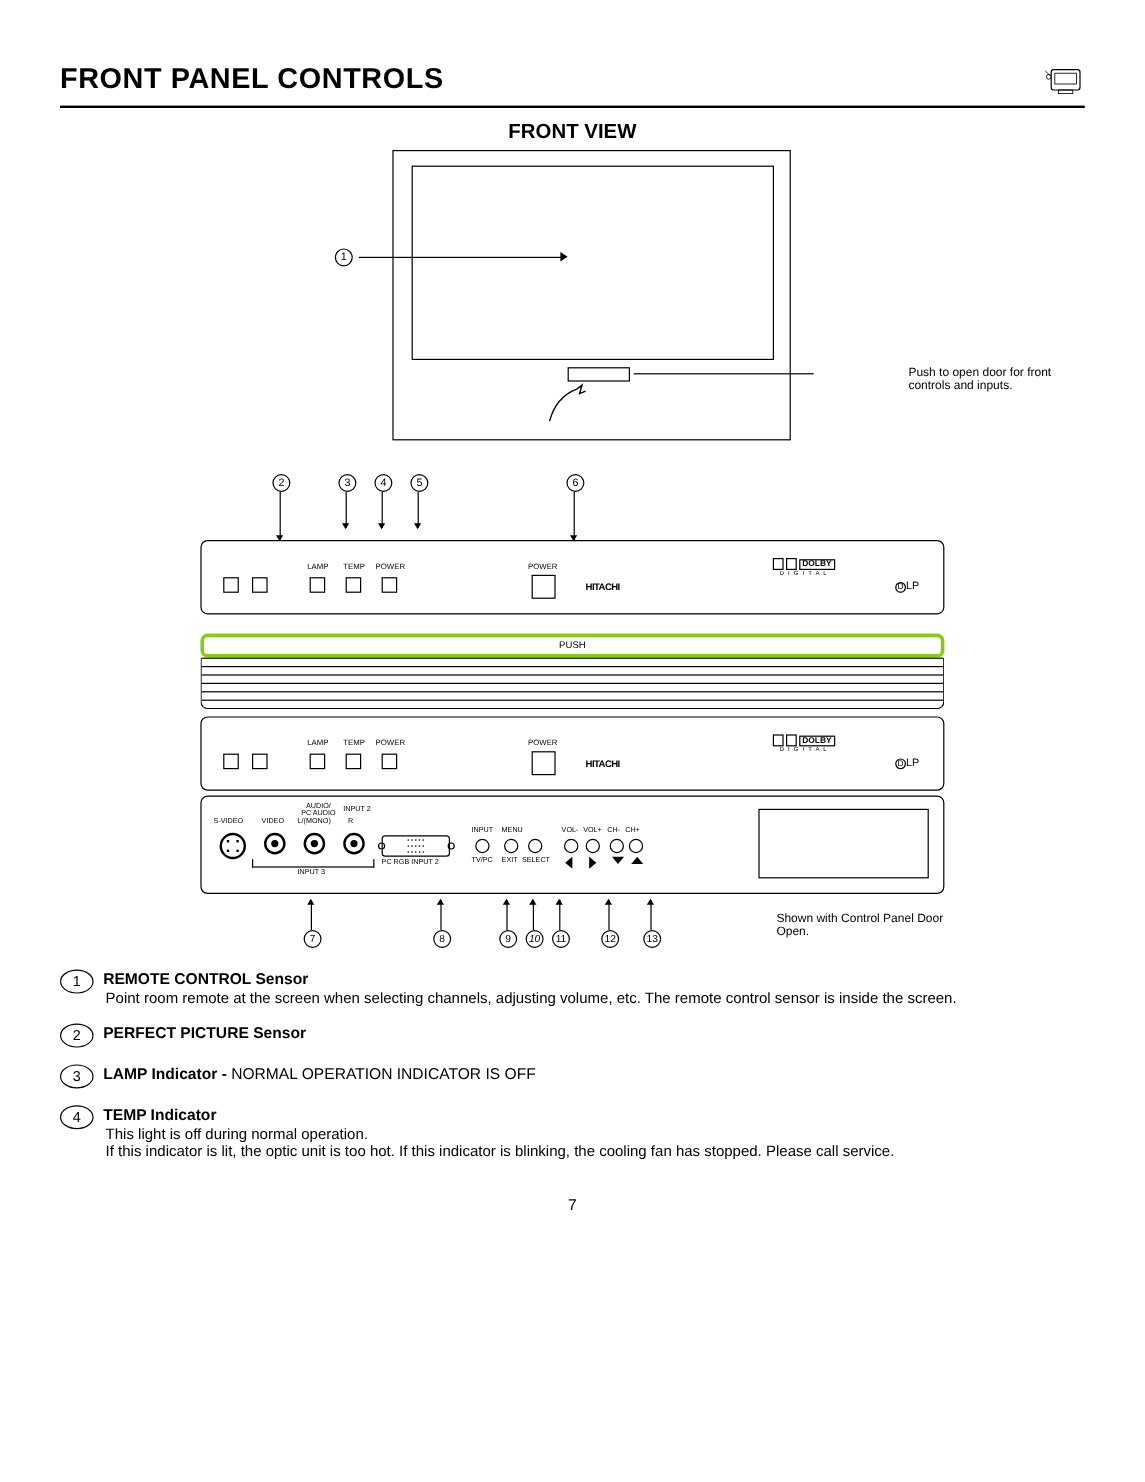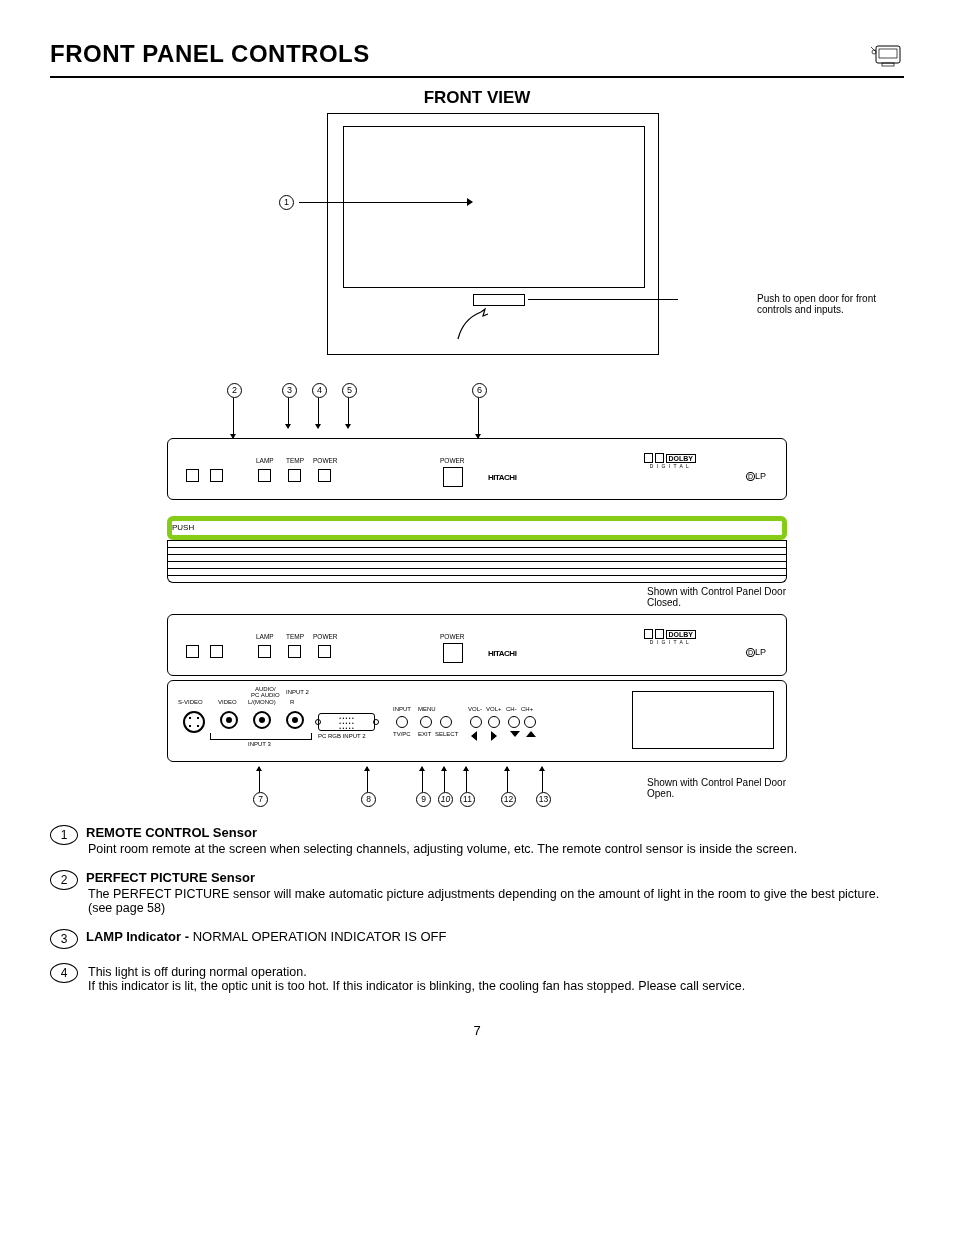--- a/index.html
+++ b/index.html
@@ -8,20 +8,21 @@
     padding: 40px 50px;
     width: 954px;
     box-sizing: border-box;
     color: #000;
     font-size: 13px;
   }
   .header-row {
     display: flex;
     justify-content: space-between;
     align-items: flex-start;
+    margin-top: 12px;
   }
   h1 {
     font-size: 24px;
     font-weight: bold;
     letter-spacing: 0.5px;
     margin: 0 0 8px 0;
   }
   .title-rule {
     height: 2px;
     background: #000;
@@ -126,22 +127,22 @@
     position:absolute;
     font-size:7px;
     font-weight:bold;
     border:1px solid #000;
     padding:0 2px;
   }
   .dlp { position:absolute; font-size:9px; }
   .hitachi { position:absolute; font-size:8px; font-weight:bold; letter-spacing:-0.5px;}
   .pwrbtn { position:absolute; width:18px; height:18px; border:1px solid #000; }
   .pushbar {
-    border:5px solid #84cc16; border-radius:6px;
-    height:14px; text-align:left; font-size:8px; line-height:14px;
+    border:3px solid #84cc16; border-radius:6px;
+    height:14px; text-align:center; font-size:8px; line-height:14px;
     margin-bottom:0;
     margin-top:16px;
   }
   .slats { border:1px solid #000; border-top:none; border-radius:0 0 6px 6px; }
   .slat { border-top:1px solid #000; height:6px; }
   .caption {
     font-size:10px;
     text-align:left;
     margin-top:3px;
     float:right;
@@ -282,23 +283,20 @@
     </div>
     <div class="pushbar">PUSH</div>
     <div class="slats">
       <div class="slat"></div>
         <div class="slat"></div>
         <div class="slat"></div>
       <div class="slat"></div>
         <div class="slat"></div>
         <div class="slat"></div>
     </div>
-    <div class="clearfix">
-      <div class="caption">Shown with Control Panel Door Closed.</div>
-    </div>
 
     <div class="panel" style="margin-top:6px;">
       <div class="sq" style="left:18px; top:30px;"></div>
       <div class="sq" style="left:42px; top:30px;"></div>
       <span class="tinylab" style="left:88px; top:18px;">LAMP</span>
       <span class="tinylab" style="left:118px; top:18px;">TEMP</span>
       <span class="tinylab" style="left:145px; top:18px;">POWER</span>
       <div class="sq" style="left:90px; top:30px;"></div>
       <div class="sq" style="left:120px; top:30px;"></div>
       <div class="sq" style="left:150px; top:30px;"></div>
@@ -406,31 +404,31 @@
     <div class="desc-num">1</div>
     <div class="desc-body">
       <div class="desc-title">REMOTE CONTROL Sensor</div>
       <div class="desc-text">Point room remote at the screen when selecting channels, adjusting volume, etc. The remote control sensor is inside the screen.</div>
     </div>
   </div>
   <div class="desc-item">
     <div class="desc-num">2</div>
     <div class="desc-body">
       <div class="desc-title">PERFECT PICTURE Sensor</div>
-      <div class="desc-text">The PERFECT PICTURE sensor will make automatic picture adjustments depending on the amount of light in the room to give the best picture. (see page 58)</div>
     </div>
   </div>
   <div class="desc-item">
     <div class="desc-num">3</div>
     <div class="desc-body">
       <div class="desc-title"><span>LAMP Indicator - </span><span class="norm">NORMAL OPERATION INDICATOR IS OFF</span></div>
     </div>
   </div>
   <div class="desc-item">
     <div class="desc-num">4</div>
     <div class="desc-body">
+      <div class="desc-title">TEMP Indicator</div>
       <div class="desc-text" style="white-space:pre-line;">This light is off during normal operation.
 If this indicator is lit, the optic unit is too hot.  If this indicator is blinking, the cooling fan has stopped.  Please call service.</div>
     </div>
   </div>
 </div>
 
 <div class="page-num">7</div>
 
 </body></html>

